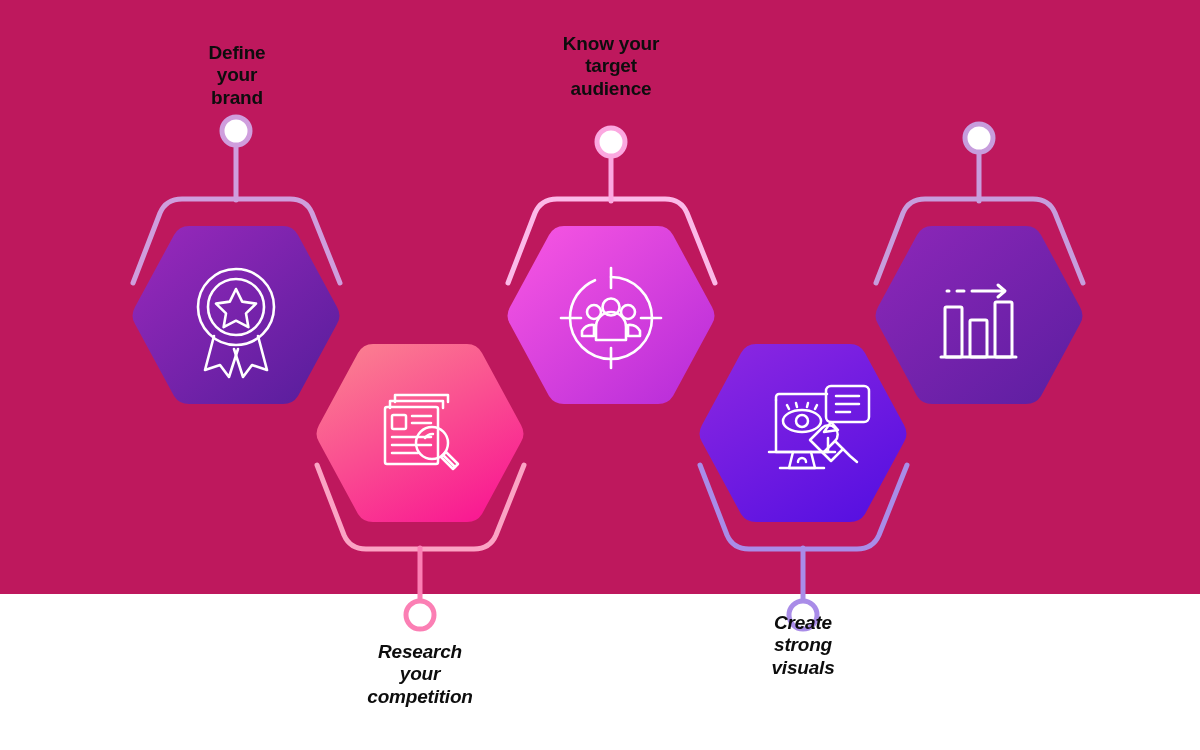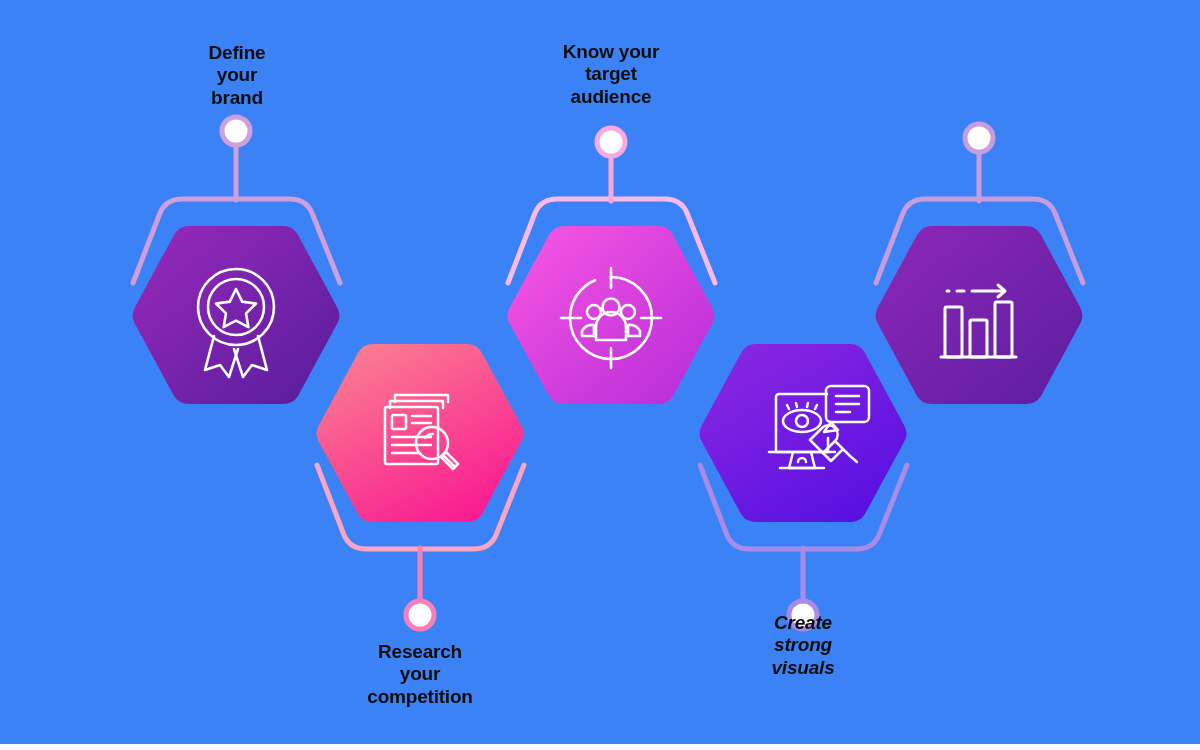--- a/index.html
+++ b/index.html
@@ -9,22 +9,22 @@
   body {
     width: 1200px;
     height: 750px;
     background: #ffffff;
     font-family: "Liberation Sans", sans-serif;
     overflow: hidden;
   }
   #stage {
     position: relative;
     width: 1200px;
-    height: 744px;
-    background: #3b82f6;
+    height: 594px;
+    background: #be185d;
   }
   #infographic-svg {
     position: absolute;
     left: 0;
     top: 0;
     width: 1200px;
     height: 750px;
     display: block;
   }
   .node-label {
@@ -169,23 +169,23 @@
         <rect x="970" y="320" width="17" height="37" rx="1.5"></rect>
         <rect x="995" y="302" width="17" height="55" rx="1.5"></rect>
         <line x1="941" y1="357" x2="1016" y2="357"></line>
       </g>
     </g>
   </svg>
 
   <div class="node-label" style="left:237px; top:42px; width:200px;">Define
 your
 brand</div>
-  <div class="node-label" style="left:420px; top:641px; width:220px;">Research
+  <div class="node-label" style="left:420px; top:641px; width:220px;font-style:italic;">Research
 your
 competition</div>
-  <div class="node-label" style="left:611px; top:41px; width:220px;">Know your
+  <div class="node-label" style="left:611px; top:33px; width:220px;">Know your
 target
 audience</div>
   <div class="node-label" style="left:803px; top:612px; width:200px;font-style:italic;">Create
 strong
 visuals</div>
 
 </div>
 
 </body></html>

